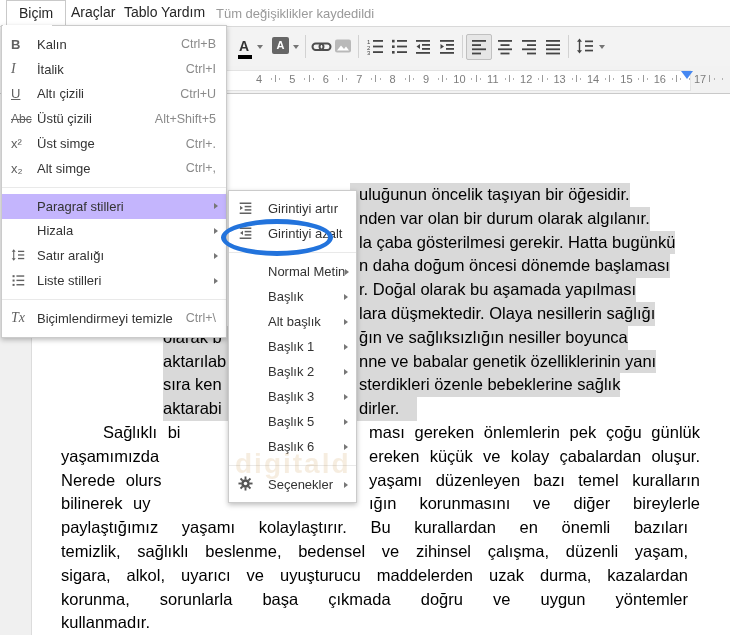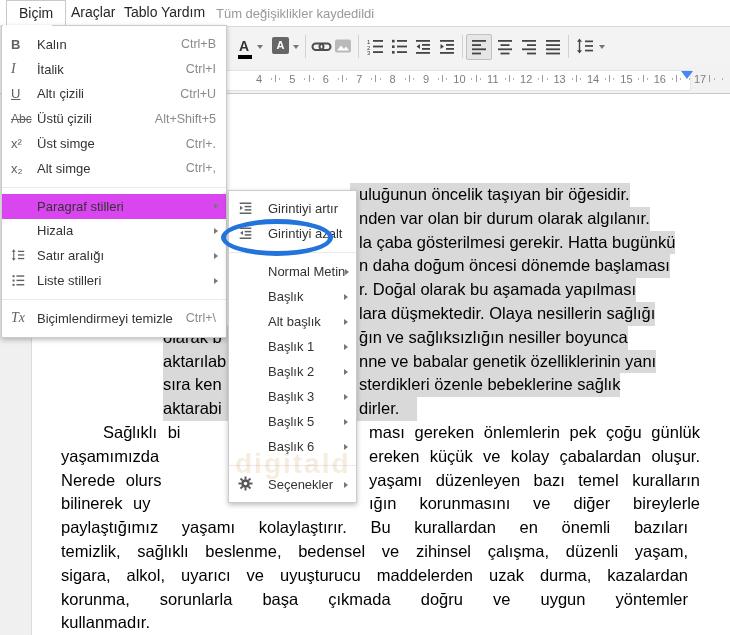--- a/index.html
+++ b/index.html
@@ -59,21 +59,21 @@
   .just{text-align:justify;text-align-last:justify;}
 
   
   .menu{position:absolute;background:#fff;border:1px solid #cbcbcb;
         box-shadow:0 2px 5px rgba(0,0,0,0.25);box-sizing:border-box;}
   .format-menu{left:1px;top:25px;width:226px;padding:6px 0;z-index:40;}
   .styles-menu{left:228px;top:190px;width:129px;padding:5px 0;z-index:50;}
   .menubar-notch{position:absolute;left:3px;top:25px;width:49px;height:1px;background:#fff;z-index:45;}
   .mrow{position:relative;display:flex;align-items:center;height:24.8px;cursor:default;}
   .styles-menu .mrow{height:25px;}
-  .mrow.hilite{background:#d946ef;}
+  .mrow.hilite{background:#c4b5fd;}
   .mico{flex:0 0 26px;padding-left:9px;font-size:13px;color:#616161;text-align:left;line-height:1;}
   .mico.abc{font-size:12px;text-decoration:line-through;}
   .mico.bold{font-weight:bold;}
   .mico.ital{font-style:italic;font-family:"Liberation Serif",serif;font-size:14px;}
   .mico.und{text-decoration:underline;}
   .mlabel{flex:1;font-size:13px;color:#333;white-space:nowrap;}
   .msc{font-size:12.5px;color:#8a8a8a;padding-right:10px;}
   .marrow{width:0;height:0;border-top:3.5px solid transparent;border-bottom:3.5px solid transparent;
           border-left:4.5px solid #777;margin-right:8px;}
   .msep{height:1px;background:#e9e9e9;margin:6px 0;}

